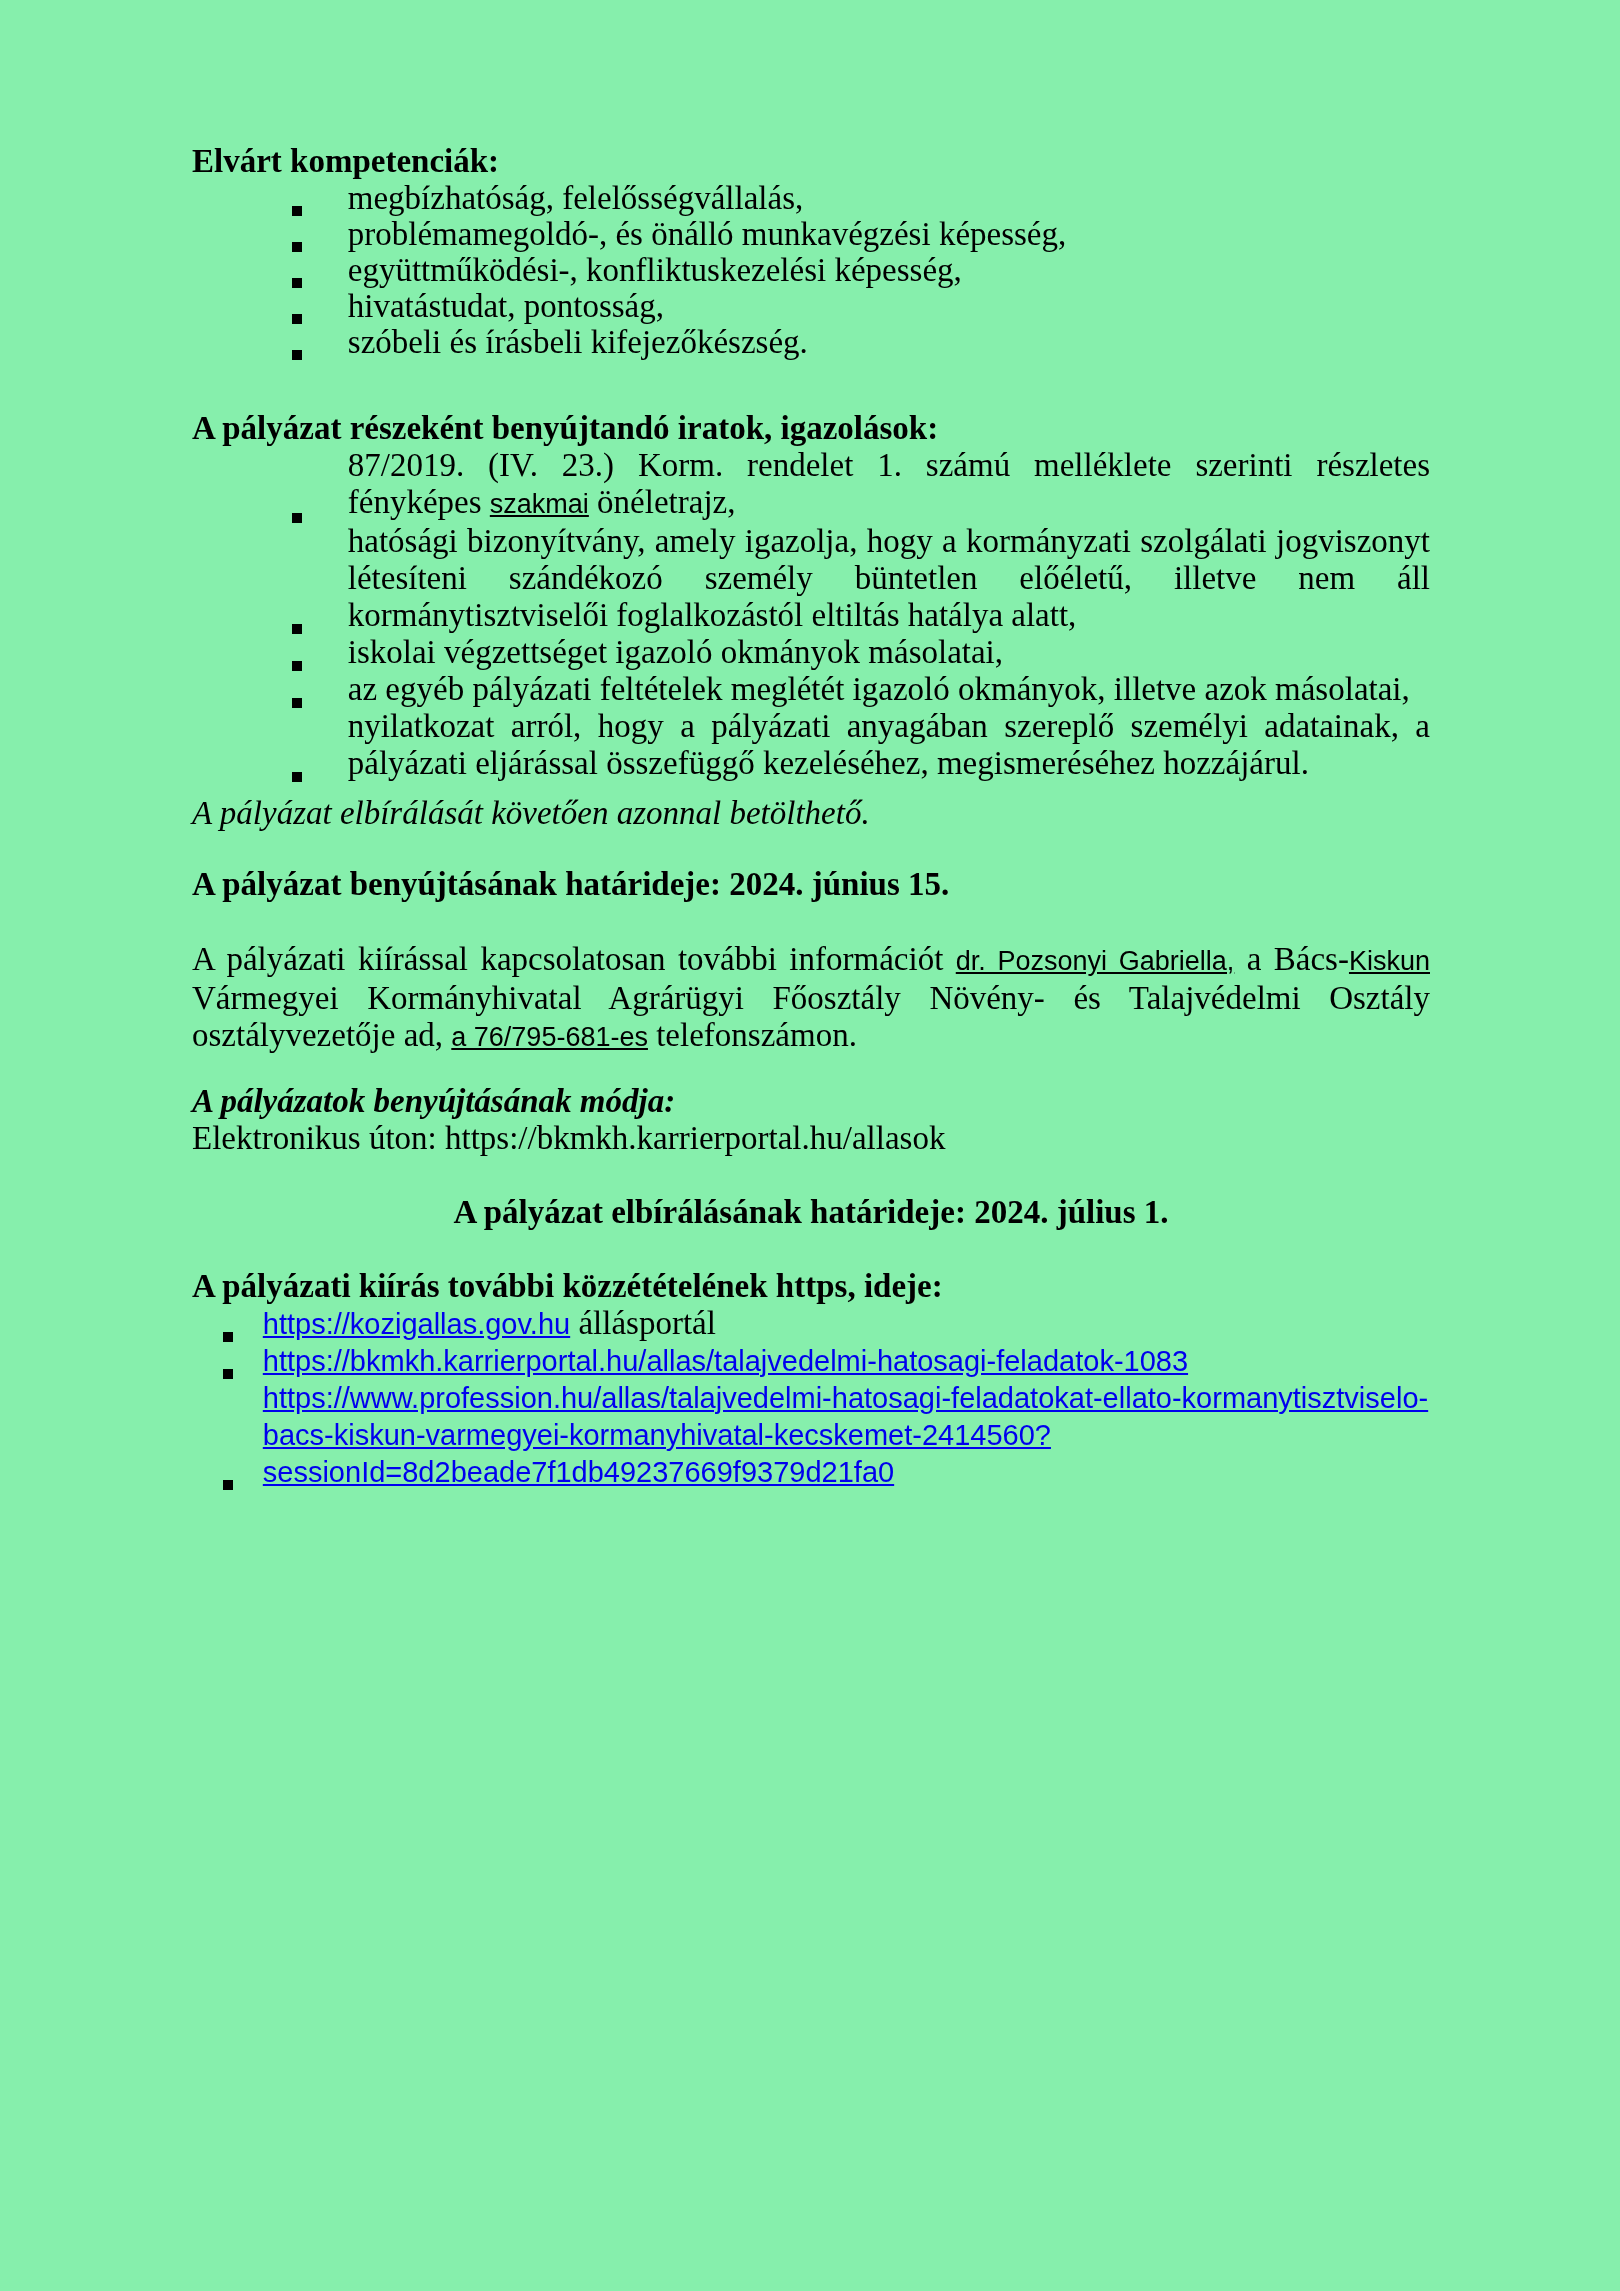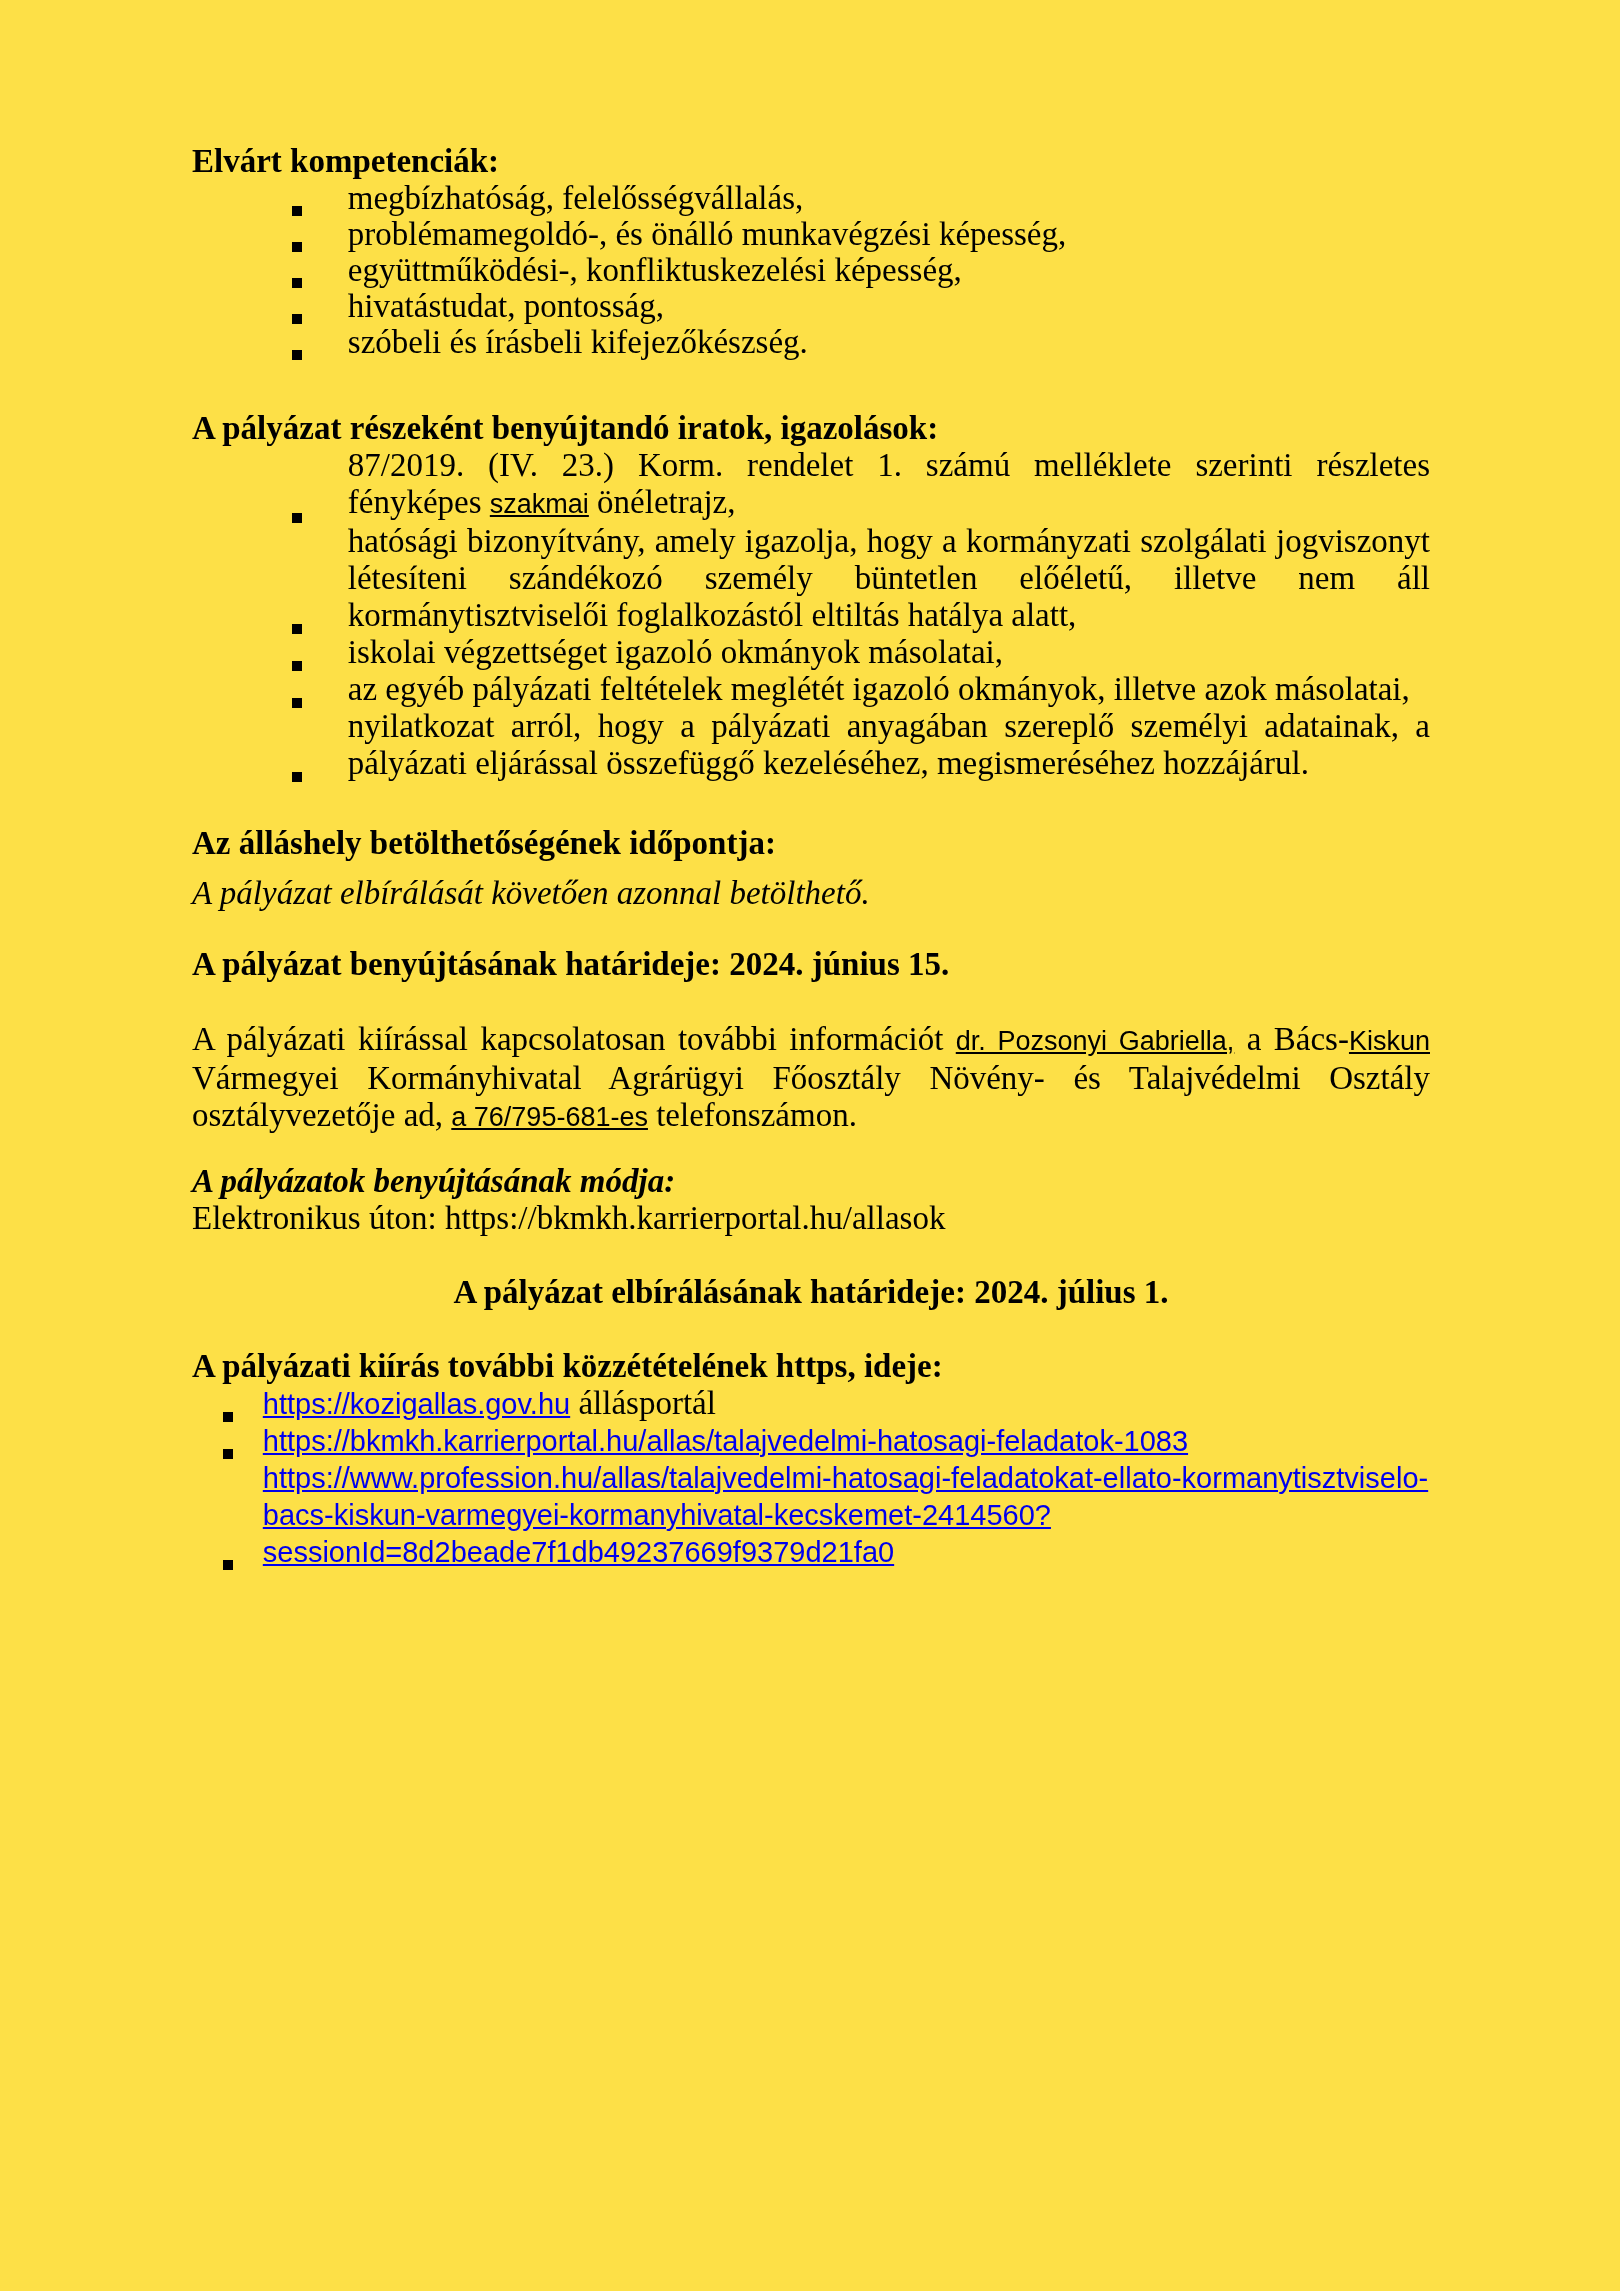--- a/index.html
+++ b/index.html
@@ -1,20 +1,20 @@
 <!DOCTYPE html>
 <html lang="hu" style="--link-color: #0000EE;font-size:14.3px"><head>
 <meta charset="utf-8">
 <style>
   html,body { margin:0; padding:0; background:#ffffff; }
   .page {
     position:relative;
     width:1621px; height:2292px;
     box-sizing:border-box;
-    background:#fde047;
+    background:#86efac;
     padding:143px 191px 0 192px;
     font-family:"Liberation Serif", serif;
     font-size:33px;
     color:#000000;
     overflow:hidden;
   }
   h3 { font-size:33px; line-height:37px; margin:0; font-weight:bold; font-family:"Liberation Serif", serif; }
   p  { margin:0; line-height:37px; }
   ul { margin:0; padding:0 0 0 100px; list-style:none; }
   li { display:flex; align-items:flex-end; text-align:justify; }
@@ -91,21 +91,20 @@
     <li>
       <span class="sq"></span>
       <span class="txt">az egyéb pályázati feltételek meglétét igazoló okmányok, illetve azok másolatai,</span>
     </li>
     <li>
       <span class="sq"></span>
       <span class="txt">nyilatkozat arról, hogy a pályázati anyagában szereplő személyi adatainak, a pályázati eljárással összefüggő kezeléséhez, megismeréséhez hozzájárul.</span>
     </li>
   </ul>
 
-  <h3 class="h3">Az álláshely betölthetőségének időpontja:</h3>
   <p class="after-h">A pályázat elbírálását követően azonnal betölthető.</p>
 
   <h3 class="h4">A pályázat benyújtásának határideje: 2024. június 15.</h3>
 
   <p class="contact"><span>A pályázati kiírással kapcsolatosan további információt </span><span class="sans">dr. Pozsonyi Gabriella,</span><span> a Bács-</span><span class="sans">Kiskun</span><span> Vármegyei Kormányhivatal Agrárügyi Főosztály Növény- és Talajvédelmi Osztály osztályvezetője ad, </span><span class="sans">a 76/795-681-es</span><span> telefonszámon.</span></p>
 
   <h3 class="h5">A pályázatok benyújtásának módja:</h3>
   <p>Elektronikus úton: https://bkmkh.karrierportal.hu/allasok</p>
 
   <h3 class="h6">A pályázat elbírálásának határideje: 2024. július 1.</h3>

